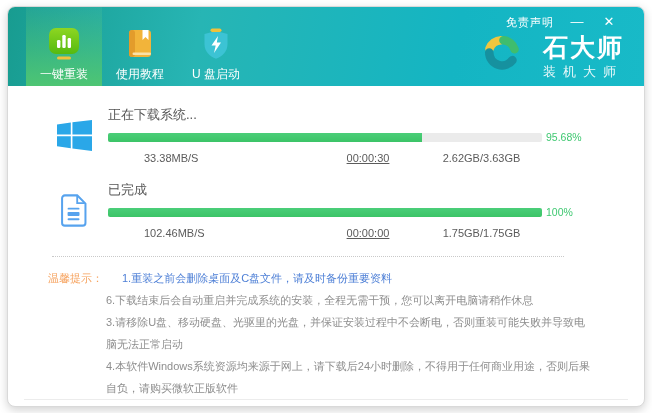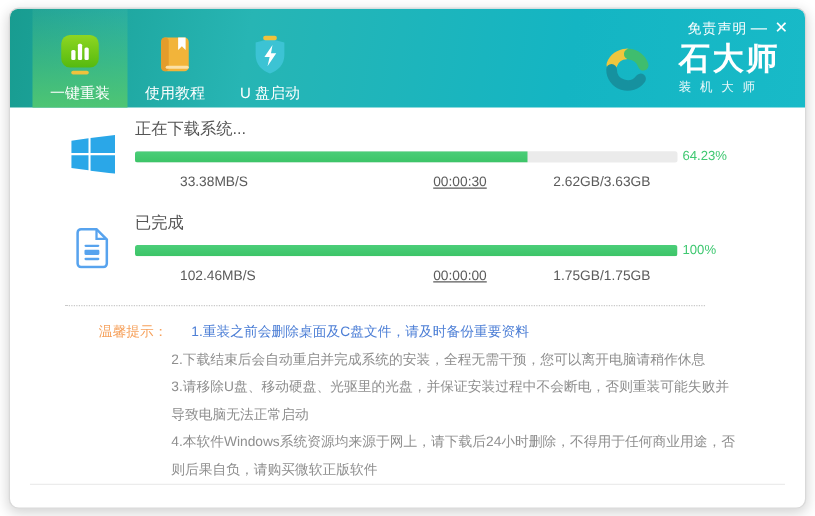--- a/index.html
+++ b/index.html
@@ -8,52 +8,52 @@
     position:absolute; left:7px; top:6px; width:638px; height:401px;
     background:#fff; border:1px solid #d9d9d9; border-radius:8px;
     box-shadow:0 3px 10px rgba(0,0,0,.18); overflow:hidden;
     display:flex; flex-direction:column;
   }
   
   .header {
     position:relative; height:79px; flex:0 0 79px;
     background:linear-gradient(100deg,#189c90 0%,#27b5b4 30%,#14b5c3 70%,#18bac8 100%);
   }
-  .titlebar { position:absolute; top:7px; right:10px; display:flex; align-items:center; color:#fff; }
+  .titlebar { position:absolute; top:7px; right:26px; display:flex; align-items:center; gap:14px; color:#fff; }
   .disclaimer { font-size:11px; letter-spacing:1px; cursor:pointer; }
   .win-btn { font-size:13px; width:18px; text-align:center; cursor:pointer; line-height:16px; }
   .tabs { position:absolute; left:18px; top:0; height:79px; display:flex; }
   .tab {
     width:76px; height:79px; display:flex; flex-direction:column; align-items:center;
     justify-content:center; padding-top:17px; cursor:pointer;
   }
   .tab.active { background:linear-gradient(180deg,rgba(130,220,170,.10) 0%,rgba(82,200,115,.55) 55%,#4ec573 100%); }
   .tab .ticon { width:32px; height:34px; display:block; }
   .tab .tlabel { margin-top:5px; font-size:12px; color:#fff; white-space:nowrap; }
-  .brand { position:absolute; right:20px; top:27px; display:flex; align-items:center; gap:22px; }
+  .brand { position:absolute; right:20px; top:27px; display:flex; gap:22px; }
   .brand-text { color:#fff; }
   .brand-name { font-size:25px; font-weight:bold; letter-spacing:2px; line-height:26px; }
-  .brand-sub { font-size:10px; letter-spacing:7px; margin-top:3px; opacity:.9; white-space:nowrap; }
+  .brand-sub { font-size:13px; letter-spacing:7px; margin-top:3px; opacity:.9; white-space:nowrap; }
   
-  .main { flex:1 1 auto; background:#fff; padding:8px 52px 0 40px; }
+  .main { flex:1 1 auto; background:#fff; padding:20px 52px 0 40px; }
   .dl-row { display:flex; margin-bottom:17px; }
   .dl-icon { flex:0 0 52px; display:flex; align-items:center; justify-content:center; }
   .dl-body { flex:1 1 auto; margin-left:8px; }
   .dl-title { font-size:13px; color:#555; margin-bottom:7px; }
   .bar-line { display:flex; align-items:center; }
   .track { flex:1 1 auto; height:9px; background:#ebebeb; border-radius:2px; overflow:hidden; }
   .fill { height:100%; background:linear-gradient(180deg,#4bce79,#3cc467); }
   .pct { flex:0 0 50px; font-size:10.5px; color:#3fc871; padding-left:4px; }
   .stats { display:flex; margin-top:9px; font-size:11px; color:#5b5b5b;margin-left:36px; }
   .stats span { flex:1 1 0; }
   .stat-time { text-align:center;text-decoration:underline; }
   .stat-size { text-align:left; padding-right:0; }
   .dotted-sep { border-top:1px dotted #c9c9c9; margin:6px 28px 10px 4px; }
   .tips { display:flex; font-size:11px; line-height:22px; }
-  .tips-label { flex:0 0 58px; color:#f6a15c;margin-left:31px; }
+  .tips-label { flex:0 0 58px; color:#f6a15c; }
   .tips-lines { flex:1 1 auto; color:#8e8e8e; }
   .tip-line.hl { color:#4d7fd6;margin-left:16px; }
   
   .footer {
     flex:0 0 50px; border-top:1px solid #ececec; margin:0 16px;
     display:flex; align-items:center; padding:0 36px 0 17px;
   }
 </style>
 </head>
 <body>
@@ -127,21 +127,21 @@
           <path fill="#2aa7e8" d="M0 15.7 H13.4 V27.4 L0 25.5 Z"></path>
           <path fill="#2aa7e8" d="M15 15.7 H34 V30 L15 27.7 Z"></path>
         </svg>
       </div>
       <div class="dl-body">
         <div class="dl-title">正在下载系统...</div>
         <div class="bar-line">
           <div class="track">
             <div class="fill" style="width: 72.24%;"></div>
           </div>
-          <span class="pct">64.23%</span>
+          <span class="pct">95.68%</span>
         </div>
         <div class="stats">
           <span class="stat-speed">33.38MB/S</span>
           <span class="stat-time">00:00:30</span>
           <span class="stat-size">2.62GB/3.63GB</span>
         </div>
       </div>
     </div>
 
     <div class="dl-row">
@@ -169,21 +169,21 @@
         </div>
       </div>
     </div>
 
     <div class="dotted-sep"></div>
 
     <div class="tips">
       <span class="tips-label">温馨提示：</span>
       <div class="tips-lines">
         <div class="tip-line hl">1.重装之前会删除桌面及C盘文件，请及时备份重要资料</div>
-        <div class="tip-line">2.下载结束后会自动重启并完成系统的安装，全程无需干预，您可以离开电脑请稍作休息</div>
+        <div class="tip-line">6.下载结束后会自动重启并完成系统的安装，全程无需干预，您可以离开电脑请稍作休息</div>
         <div class="tip-line">3.请移除U盘、移动硬盘、光驱里的光盘，并保证安装过程中不会断电，否则重装可能失败并导致电脑无法正常启动</div>
         <div class="tip-line">4.本软件Windows系统资源均来源于网上，请下载后24小时删除，不得用于任何商业用途，否则后果自负，请购买微软正版软件</div>
       </div>
     </div>
   </div>
 
   <div class="footer">
     
     
     

